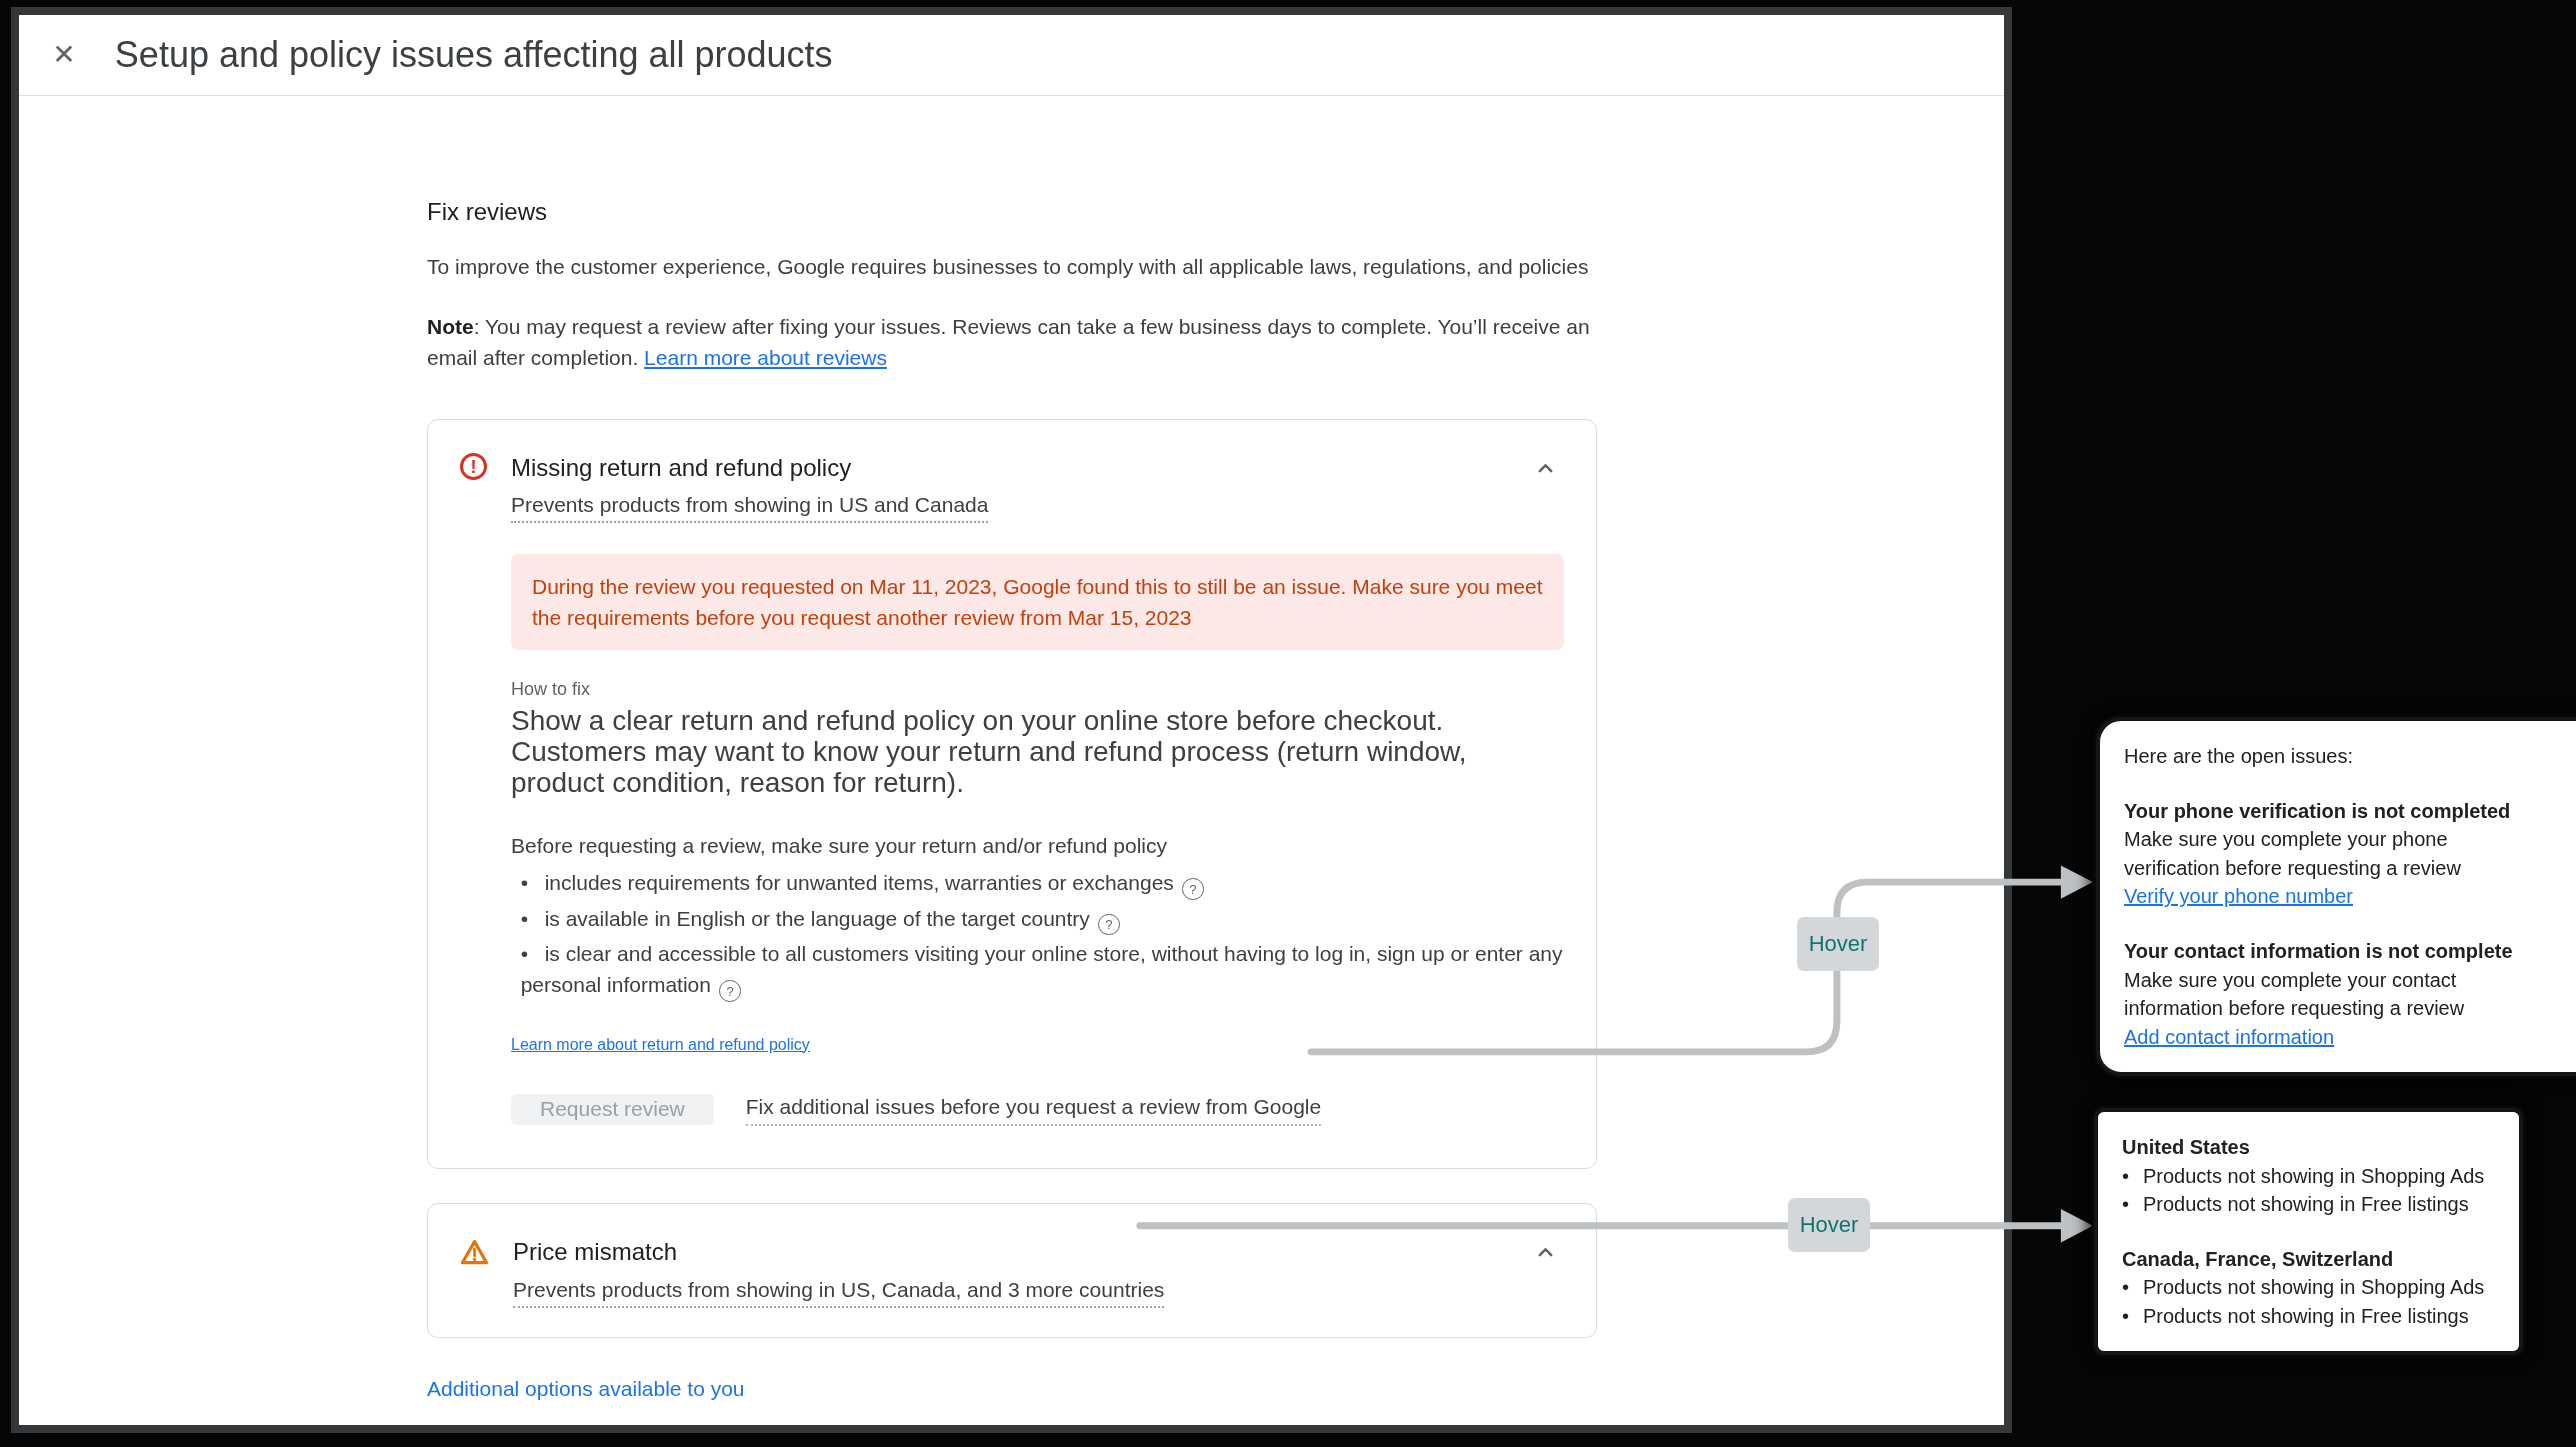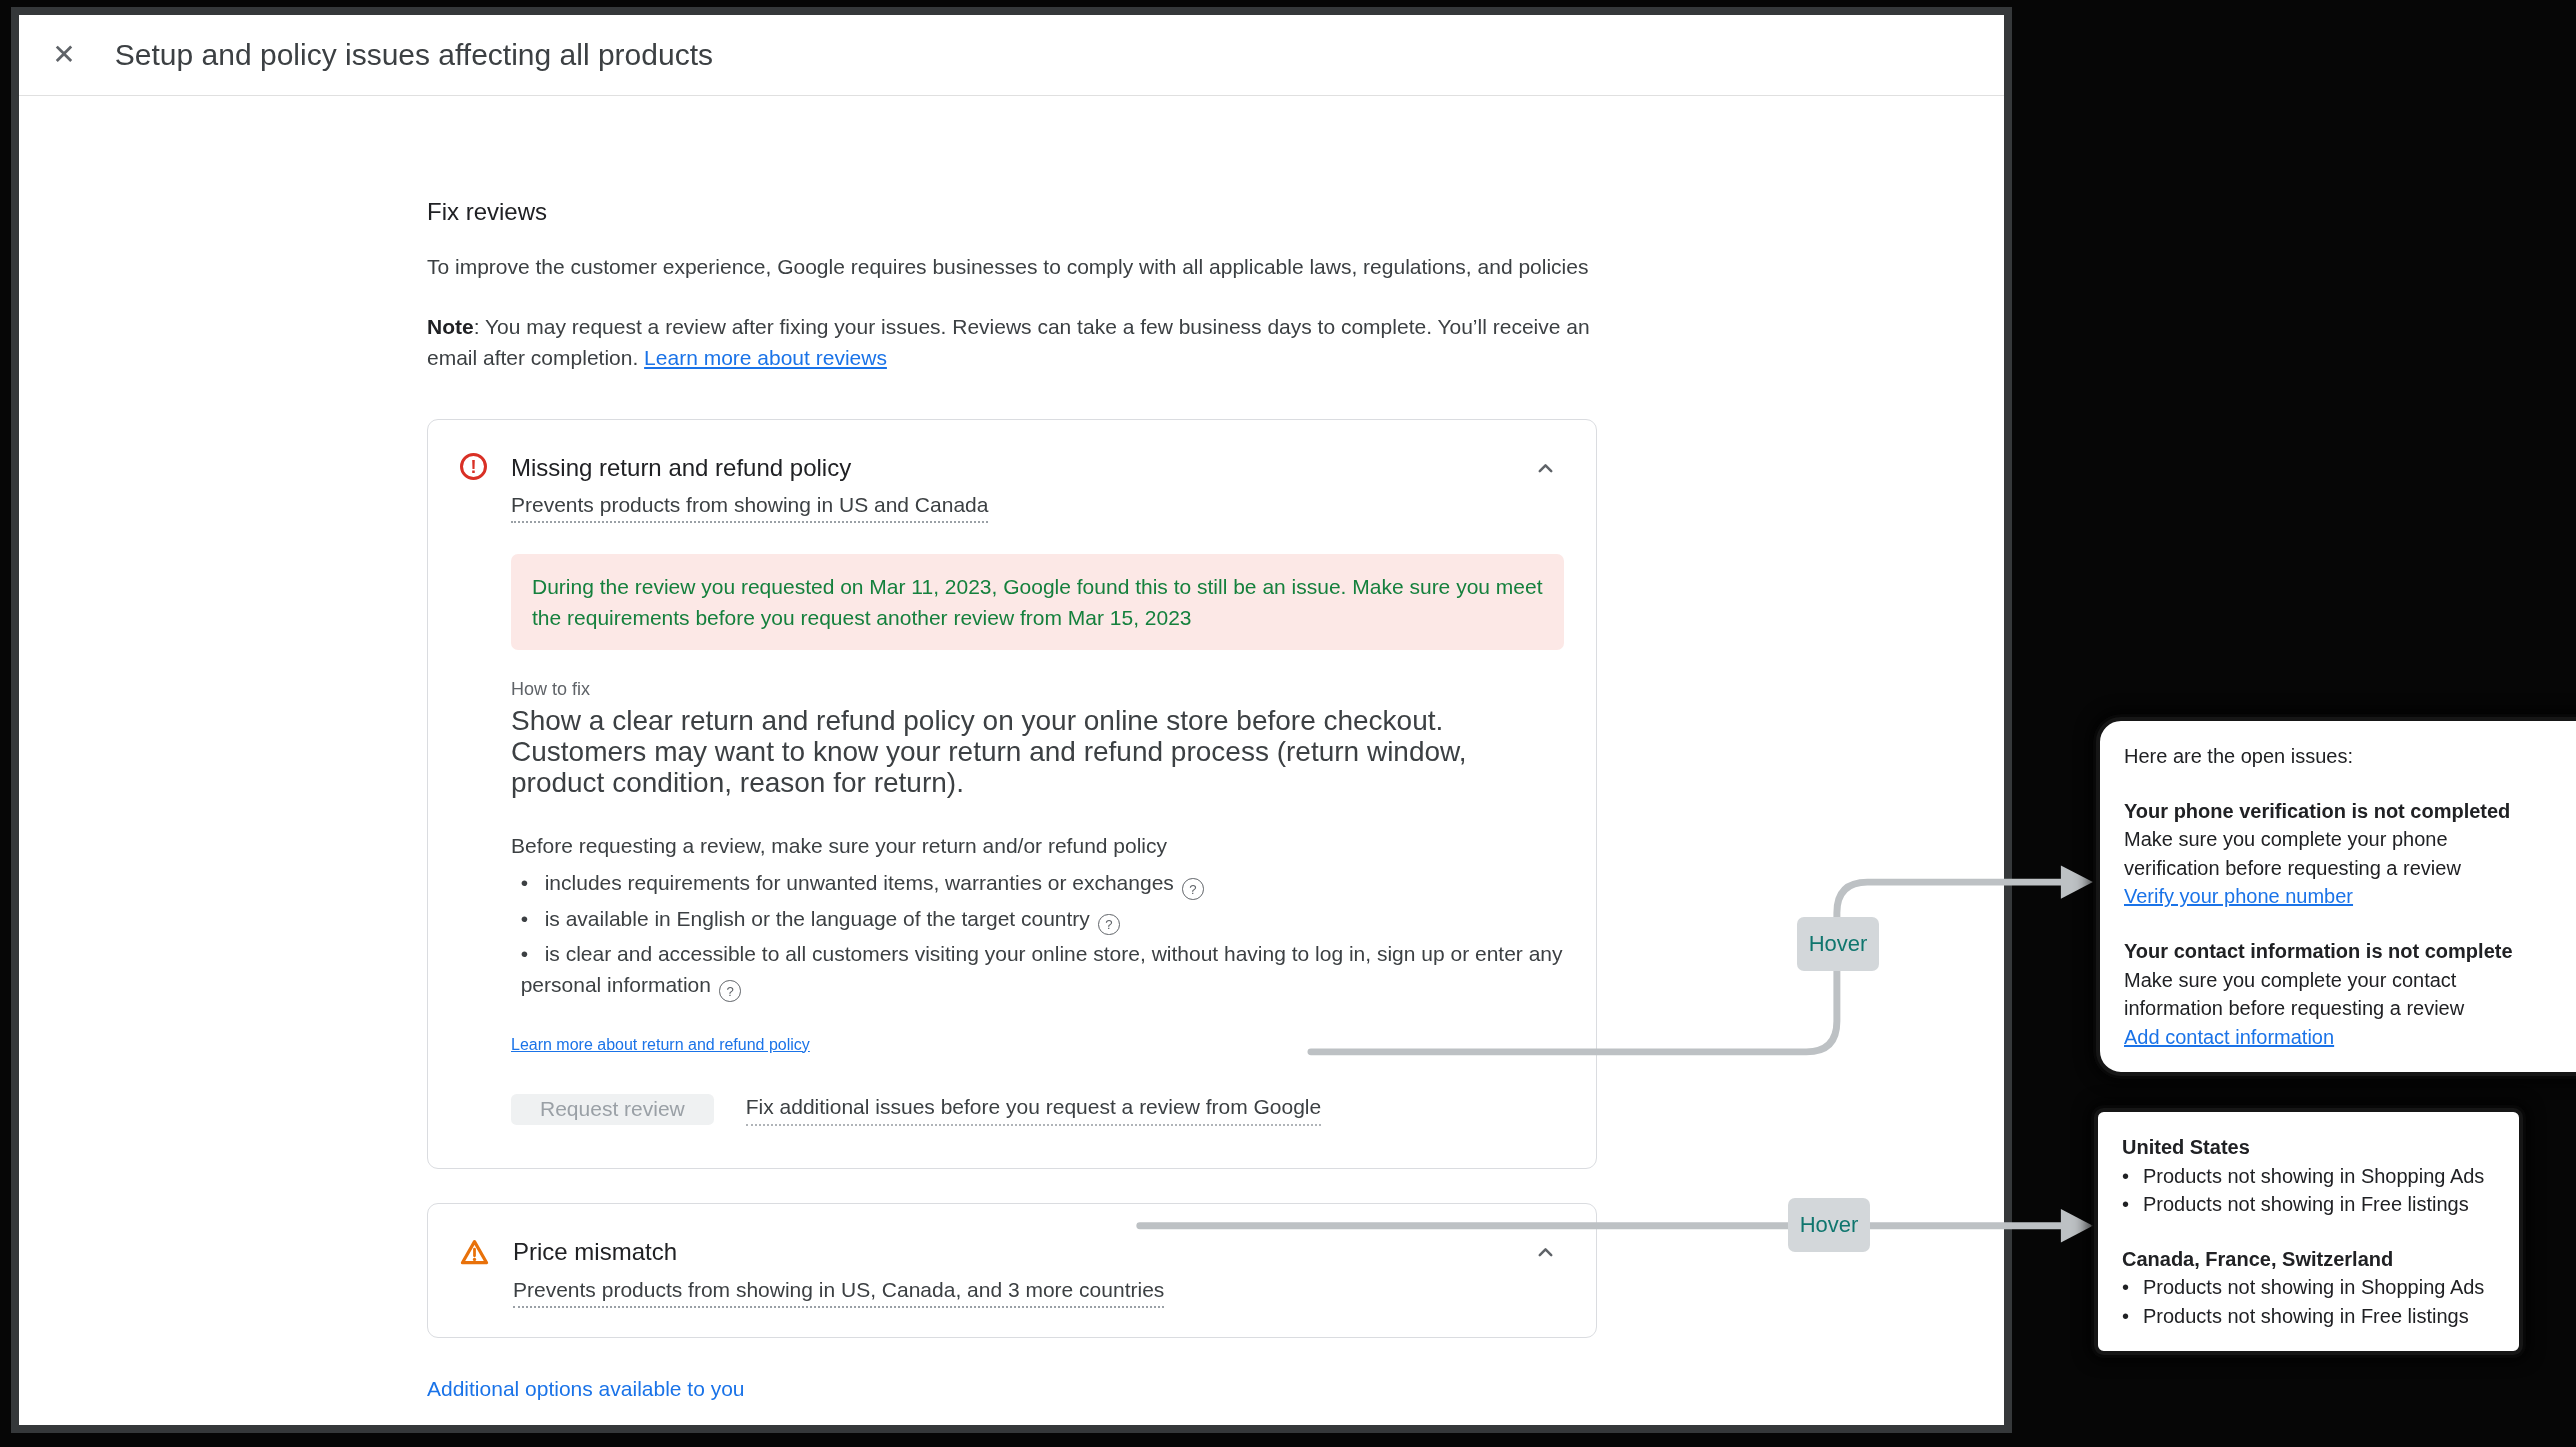--- a/index.html
+++ b/index.html
@@ -5,21 +5,21 @@
   html,body{margin:0;padding:0;background:#050505;}
   .stage{position:relative;width:2576px;height:1447px;background:#060606;
          font-family:"Liberation Sans","DejaVu Sans",sans-serif;color:#3c4043;overflow:hidden;}
 
   
   .dialog{position:absolute;left:11px;top:7px;width:2001px;height:1426px;
           background:#ffffff;border:8.4px solid #35383a;box-sizing:border-box;}
   .dialog-header{height:80px;border-bottom:1.4px solid #e0e0e0;display:flex;align-items:center;}
   .close-btn{margin-left:29px;font-size:28px;line-height:1;color:#5f6368;cursor:pointer;
              background:none;border:none;padding:4.2px;font-family:inherit;}
-  .dialog-title{margin-left:35px;font-size:30px;color:#3c4043;font-weight:400;}
+  .dialog-title{margin-left:35px;font-size:36px;color:#3c4043;font-weight:400;}
 
   .content{width:1170px;margin-left:408px;padding-top:102px;}
   .h2{font-size:24px;color:#202124;font-weight:400;margin:0;}
   .para{font-size:21px;line-height:31px;color:#3c4043;margin:25px 0 0 0;}
   .note{margin-top:29px;}
   .bold{font-weight:700;color:#202124;}
   a.link{color:#1a73e8;text-decoration:underline;cursor:pointer;}
   a.link-plain{color:#1a73e8;text-decoration:none;cursor:pointer;}
 
   
@@ -32,21 +32,21 @@
                display:flex;align-items:center;justify-content:center;
                color:#d93025;font-size:18px;font-weight:700;line-height:1;}
   .titles{margin-left:24px;flex:1 1 auto;}
   .card-title{font-size:24px;color:#202124;font-weight:400;line-height:31px;}
   .card-sub{display:inline-block;font-size:21px;color:#3c4043;line-height:28px;margin-top:8.4px;
             border-bottom:2.1px dotted #9aa0a6;padding-bottom:2.1px;cursor:default;}
   .chevron-btn{background:none;border:none;padding:0;margin:4.2px 5.6px 0 0;cursor:pointer;flex:0 0 auto;}
 
   .card-body{margin-left:51px;}
   .alert{background:#fce8e6;border-radius:7px;padding:16.7px 21px;margin-top:31px;
-         font-size:21px;line-height:31px;color:#15803d;}
+         font-size:21px;line-height:31px;color:#c2410c;}
   .howfix-label{margin-top:29px;font-size:18px;color:#5f6368;}
   .howfix-text{margin-top:5.6px;font-size:28px;line-height:31px;color:#3c4043;}
   .pre-list{margin-top:32px;font-size:21px;line-height:31px;color:#3c4043;}
   ul.checklist{list-style:none;margin:5.6px 0 0 0;padding:0;}
   ul.checklist li{font-size:21px;line-height:31px;color:#3c4043;margin:2.8px 0 2.8px 9.7px;}
   .bullet-glyph{display:inline-block;width:24px;color:#3c4043;}
   .help-icon{display:inline-flex;align-items:center;justify-content:center;
              width:19.5px;height:19.5px;border:1.4px solid #5f6368;border-radius:50%;
              font-size:13.2px;color:#5f6368;margin-left:8.4px;vertical-align:-3.5px;cursor:pointer;}
   .learn-link{display:inline-block;margin-top:31px;font-size:16px;}

